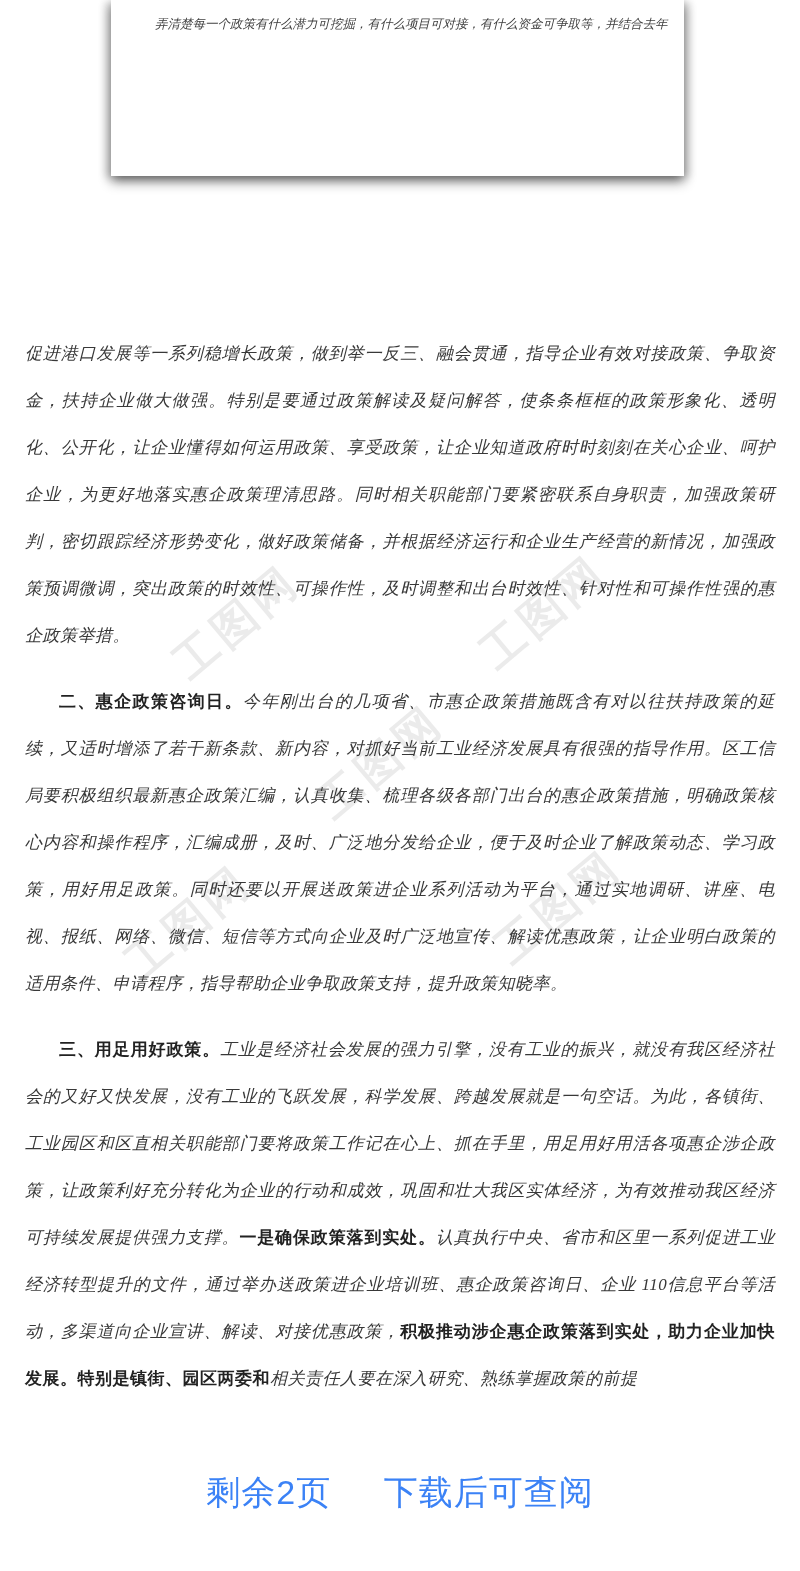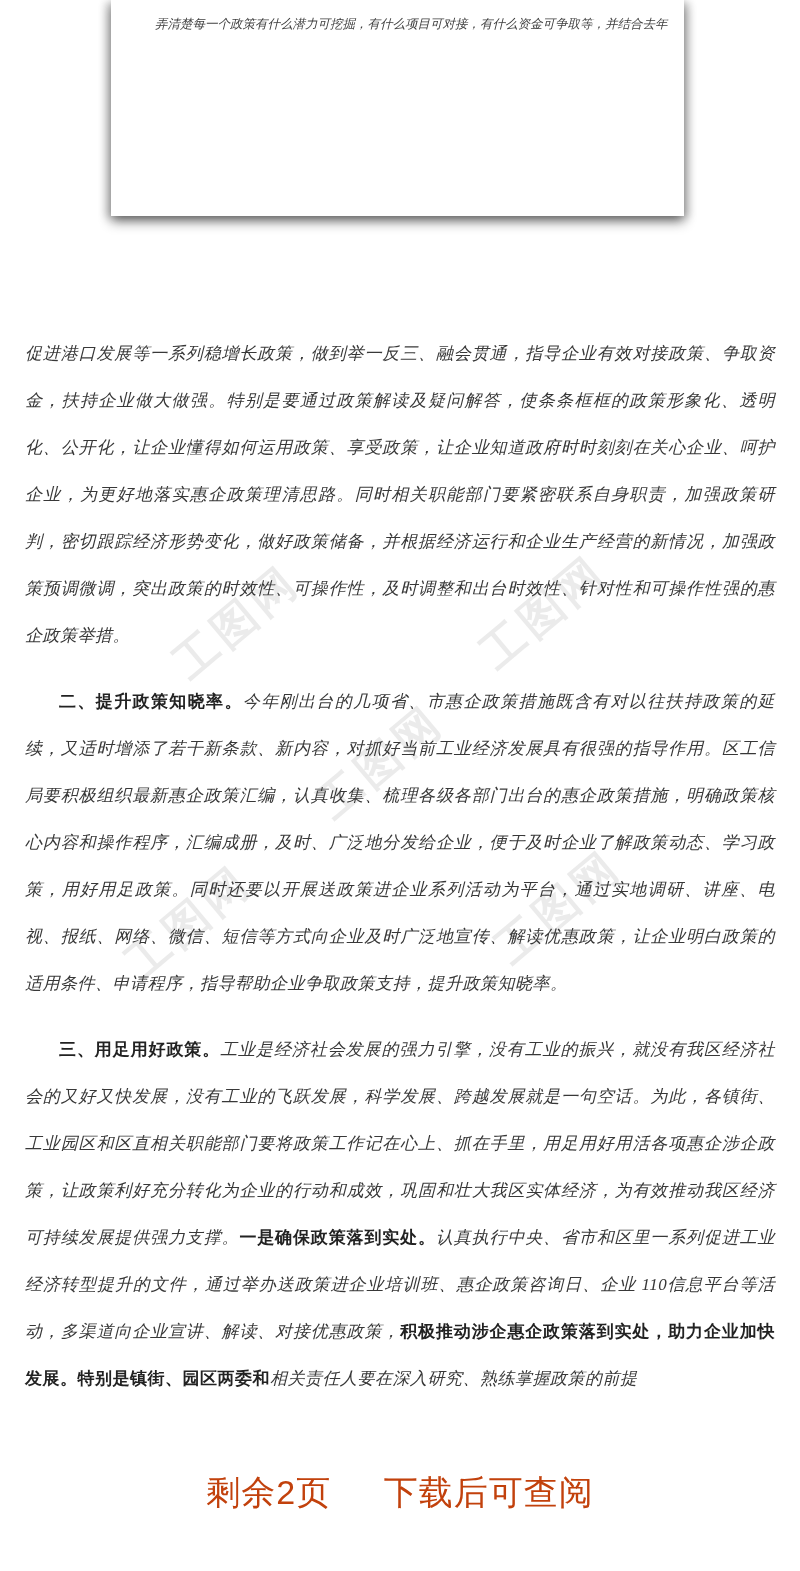--- a/index.html
+++ b/index.html
@@ -14,21 +14,21 @@
     overflow: hidden;
     font-family: "Liberation Serif", "DejaVu Serif", serif;
   }
 
   
   .thumb-page {
     position: absolute;
     left: 111px;
     top: 0;
     width: 573px;
-    height: 216px;
+    height: 176px;
     background: #ffffff;
     box-sizing: border-box;
     padding: 8px 44px 0 44px;
     box-shadow: 0 6px 11px rgba(0,0,0,0.45),
                 -5px 2px 8px rgba(0,0,0,0.18),
                 5px 2px 8px rgba(0,0,0,0.18);
     overflow: hidden;
     z-index: 2;
   }
   .thumb-line {
@@ -88,41 +88,41 @@
 
   
   .pages-notice {
     position: absolute;
     left: 0;
     top: 1470px;
     width: 100%;
     text-align: center;
     font-family: "Liberation Sans", "DejaVu Sans", sans-serif;
     font-size: 34px;
-    color: #c2410c;
+    color: #3b82f6;
     letter-spacing: 1px;
     z-index: 1;
   }
   .pages-notice .hint { margin-left: 42px; }
 </style>
 </head>
 <body>
 
 <div class="thumb-page">
   <div class="thumb-line">弄清楚每一个政策有什么潜力可挖掘，有什么项目可对接，有什么资金可争取等，并结合去年</div>
 </div>
 
 <span class="watermark wm1">工图网</span>
 <span class="watermark wm2">工图网</span>
 <span class="watermark wm3">工图网</span>
 <span class="watermark wm4">工图网</span>
 <span class="watermark wm5">工图网</span>
 
 <div class="doc-body">
     <p><span class="seg">促进港口发展等一系列稳增长政策，做到举一反三、融会贯通，指导企业有效对接政策、争取资金，扶持企业做大做强。特别是要通过政策解读及疑问解答，使条条框框的政策形象化、透明化、公开化，让企业懂得如何运用政策、享受政策，让企业知道政府时时刻刻在关心企业、呵护企业，为更好地落实惠企政策理清思路。同时相关职能部门要紧密联系自身职责，加强政策研判，密切跟踪经济形势变化，做好政策储备，并根据经济运行和企业生产经营的新情况，加强政策预调微调，突出政策的时效性、可操作性，及时调整和出台时效性、针对性和可操作性强的惠企政策举措。</span></p>
-    <p><span class="seg bold">二、提升政策知晓率。</span><span class="seg">今年刚出台的几项省、市惠企政策措施既含有对以往扶持政策的延续，又适时增添了若干新条款、新内容，对抓好当前工业经济发展具有很强的指导作用。区工信局要积极组织最新惠企政策汇编，认真收集、梳理各级各部门出台的惠企政策措施，明确政策核心内容和操作程序，汇编成册，及时、广泛地分发给企业，便于及时企业了解政策动态、学习政策，用好用足政策。同时还要以开展送政策进企业系列活动为平台，通过实地调研、讲座、电视、报纸、网络、微信、短信等方式向企业及时广泛地宣传、解读优惠政策，让企业明白政策的适用条件、申请程序，指导帮助企业争取政策支持，提升政策知晓率。</span></p>
+    <p><span class="seg bold">二、惠企政策咨询日。</span><span class="seg">今年刚出台的几项省、市惠企政策措施既含有对以往扶持政策的延续，又适时增添了若干新条款、新内容，对抓好当前工业经济发展具有很强的指导作用。区工信局要积极组织最新惠企政策汇编，认真收集、梳理各级各部门出台的惠企政策措施，明确政策核心内容和操作程序，汇编成册，及时、广泛地分发给企业，便于及时企业了解政策动态、学习政策，用好用足政策。同时还要以开展送政策进企业系列活动为平台，通过实地调研、讲座、电视、报纸、网络、微信、短信等方式向企业及时广泛地宣传、解读优惠政策，让企业明白政策的适用条件、申请程序，指导帮助企业争取政策支持，提升政策知晓率。</span></p>
     <p><span class="seg bold">三、用足用好政策。</span><span class="seg">工业是经济社会发展的强力引擎，没有工业的振兴，就没有我区经济社会的又好又快发展，没有工业的飞跃发展，科学发展、跨越发展就是一句空话。为此，各镇街、工业园区和区直相关职能部门要将政策工作记在心上、抓在手里，用足用好用活各项惠企涉企政策，让政策利好充分转化为企业的行动和成效，巩固和壮大我区实体经济，为有效推动我区经济可持续发展提供强力支撑。</span><span class="seg bold">一是确保政策落到实处。</span><span class="seg">认真执行中央、省市和区里一系列促进工业经济转型提升的文件，通过举办送政策进企业培训班、惠企政策咨询日、企业 110信息平台等活动，多渠道向企业宣讲、解读、对接优惠政策，</span><span class="seg bold">积极推动涉企惠企政策落到实处，助力企业加快发展。特别是镇街、园区两委和</span><span class="seg">相关责任人要在深入研究、熟练掌握政策的前提</span></p>
   </div>
 
 <div class="pages-notice">
   <span class="remaining">剩余2页</span>
   <span class="hint">下载后可查阅</span>
 </div>
 
 </body></html>

